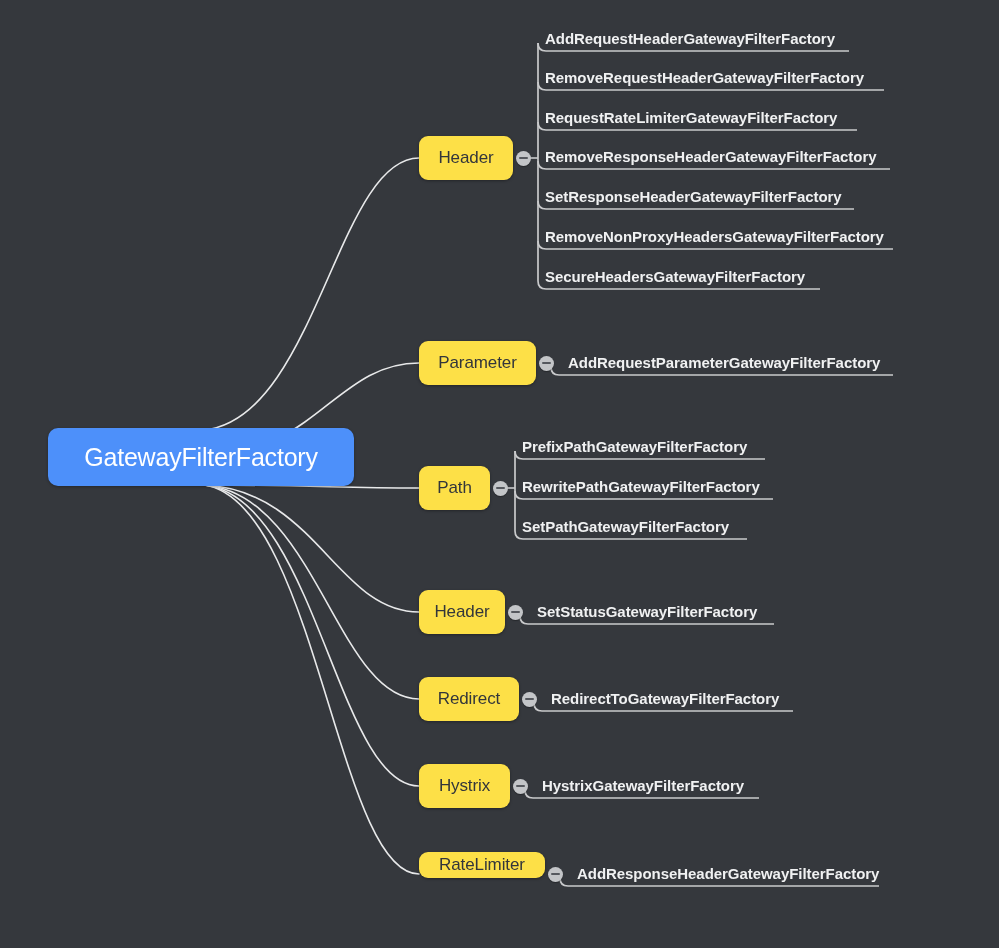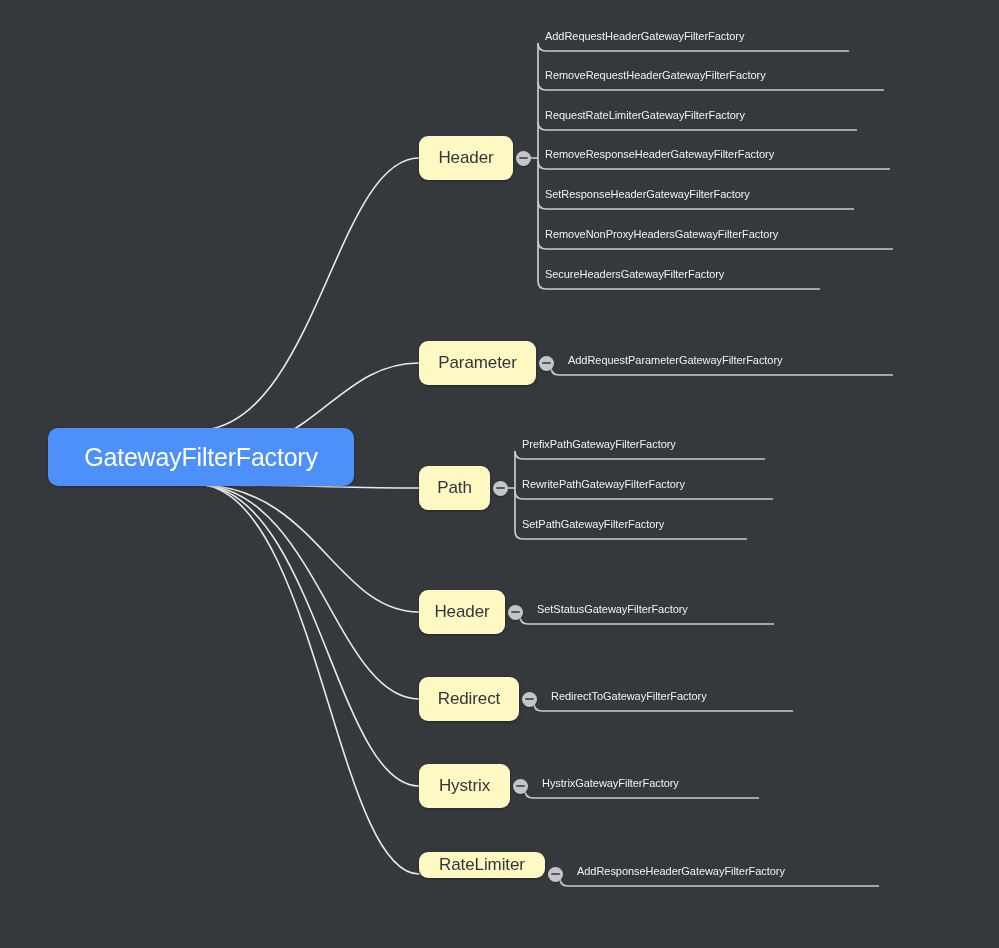--- a/index.html
+++ b/index.html
@@ -59,21 +59,21 @@
     background: #4d90fa;
     color: #ffffff;
     border-radius: 10px;
     font-size: 25px;
     letter-spacing: -0.2px;
     padding: 0 22px;
     box-shadow: 0 1px 3px rgba(0,0,0,0.30);
     text-align: center;
   }
   .branch-node {
-    background: #fef9c3;
+    background: #fde047;
     color: #33363b;
     border-radius: 9px;
     font-size: 17px;
     letter-spacing: -0.1px;
     padding: 0 16px;
     box-shadow: 0 1px 3px rgba(0,0,0,0.35);
   }
   .toggle {
     position: absolute;
     width: 15px;
@@ -88,24 +88,25 @@
     left: 3px;
     top: 6.5px;
     width: 9px;
     height: 2px;
     border-radius: 1px;
     background: #55585e;
   }
   .leaf-label {
     position: absolute;
     color: #f0f1f2;
-    font-size: 11px;
+    font-size: 15px;
     letter-spacing: -0.05px;
     white-space: nowrap;
     line-height: 1;
+    font-weight: bold;
   }
 </style>
 </head>
 <body>
 
 <div id="mindmap-canvas">
 
   <svg class="layer" id="edge-layer" viewBox="0 0 999 948" preserveAspectRatio="none" aria-hidden="true">
       <path d="M 204 430 C 315.8 419.12, 337.3 158, 419 158" class="edge-curve"></path>
       <path d="M 523 158 L 538 158" class="branch-stub"></path>

